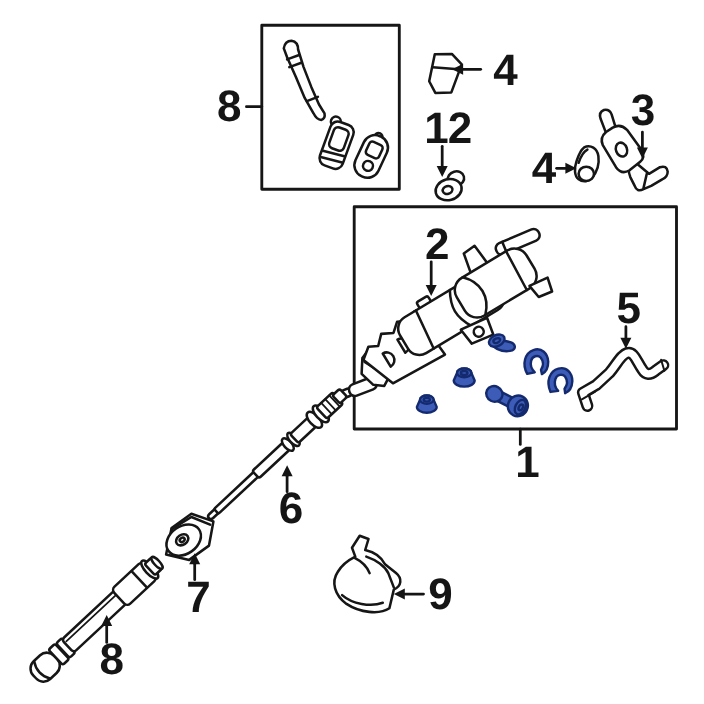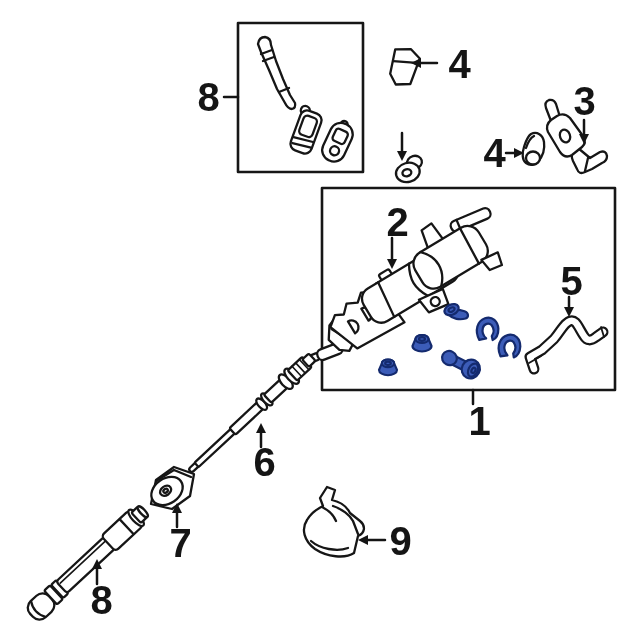--- a/index.html
+++ b/index.html
@@ -263,14 +263,15 @@
   <div class="callout" style="left:397px;top:222px">2</div>
   <div class="callout" style="left:584px;top:101px">3</div>
   <div class="callout" style="left:494px;top:153px">4</div>
   <div class="callout" style="left:571px;top:281px">5</div>
   <div class="callout" style="left:264px;top:462px">6</div>
   <div class="callout" style="left:180px;top:543px">7</div>
   <div class="callout" style="left:101px;top:600px">8</div>
   <div class="callout" style="left:400px;top:541px">9</div>
   <div class="callout" style="left:208px;top:97px">8</div>
   <div class="callout" style="left:459px;top:64px">4</div>
+  <div class="callout" style="left:407px;top:117px">12</div>
 
 </div>
 
 </body></html>

